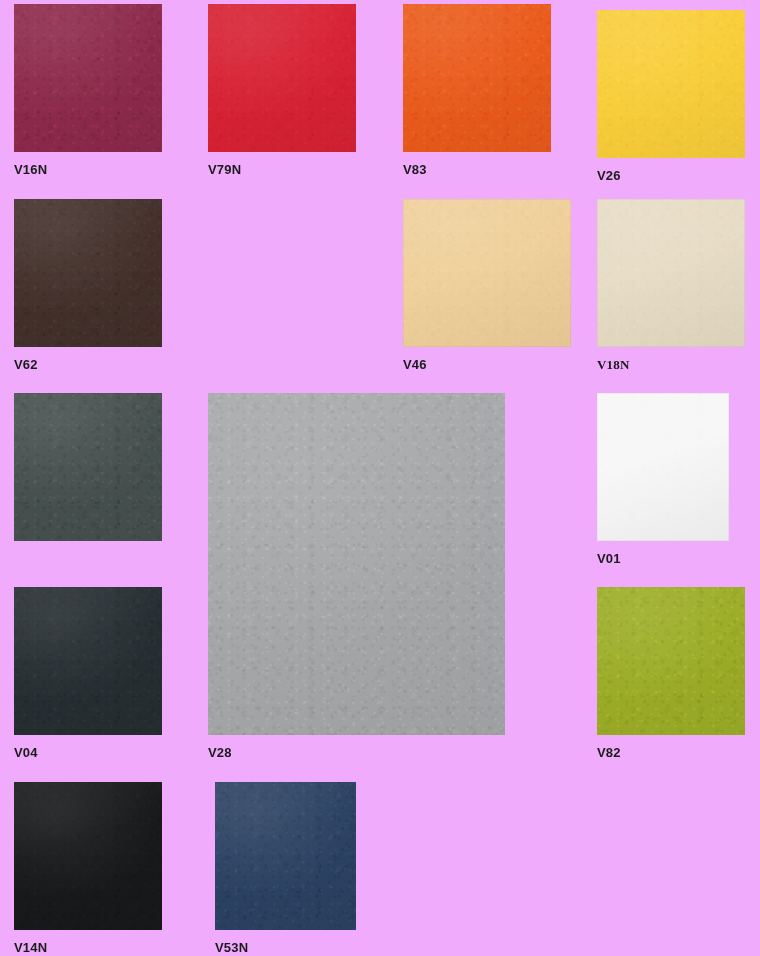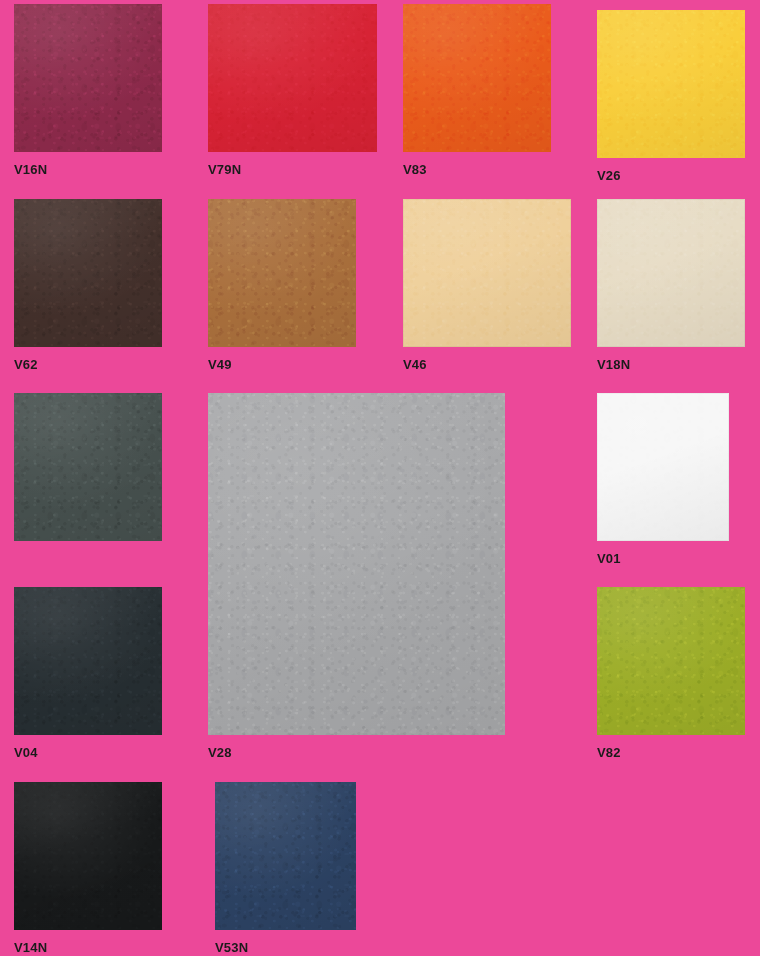--- a/index.html
+++ b/index.html
@@ -103,30 +103,30 @@
 
   
   .swatch-chip.light-chip {
     box-shadow: inset 0 0 0 1px rgba(0,0,0,.045);
   }
   .swatch-chip.light-chip .grain { opacity: .55; }
 </style>
 </head>
 <body>
 
-<div id="swatch-sheet" style="background: #ec4899;">
+<div id="swatch-sheet" style="background: #f0abfc;">
 
 <div class="swatch-cell" style="left: 14px; top: 4px; width: 148px;">
       <div class="swatch-chip" title="V16N" style="height: 148px; background-color: rgb(141, 42, 75);">
         <div class="grain"></div>
         <div class="sheen"></div>
       </div>
       <span class="swatch-label" style="color: rgb(27, 27, 27);">V16N</span>
     </div>
-    <div class="swatch-cell" style="left: 208px; top: 4px; width: 169px;">
+    <div class="swatch-cell" style="left: 208px; top: 4px; width: 148px;">
       <div class="swatch-chip" title="V79N" style="height: 148px; background-color: rgb(215, 34, 52);">
         <div class="grain"></div>
         <div class="sheen"></div>
       </div>
       <span class="swatch-label" style="color: rgb(27, 27, 27);">V79N</span>
     </div>
     <div class="swatch-cell" style="left: 403px; top: 4px; width: 148px;">
       <div class="swatch-chip" title="V83" style="height: 148px; background-color: rgb(234, 91, 27);">
         <div class="grain"></div>
         <div class="sheen"></div>
@@ -140,40 +140,33 @@
       </div>
       <span class="swatch-label" style="color: rgb(27, 27, 27);">V26</span>
     </div>
     <div class="swatch-cell" style="left: 14px; top: 199px; width: 148px;">
       <div class="swatch-chip" title="V62" style="height: 148px; background-color: rgb(67, 48, 43);">
         <div class="grain"></div>
         <div class="sheen"></div>
       </div>
       <span class="swatch-label" style="color: rgb(27, 27, 27);">V62</span>
     </div>
-    <div class="swatch-cell" style="left: 208px; top: 199px; width: 148px;">
-      <div class="swatch-chip" title="V49" style="height: 148px; background-color: rgb(169, 111, 60);">
-        <div class="grain"></div>
-        <div class="sheen"></div>
-      </div>
-      <span class="swatch-label" style="color: rgb(27, 27, 27);">V49</span>
-    </div>
     <div class="swatch-cell" style="left: 403px; top: 199px; width: 168px;">
       <div class="swatch-chip light-chip" title="V46" style="height: 148px; background-color: rgb(239, 208, 155);">
         <div class="grain"></div>
         <div class="sheen"></div>
       </div>
       <span class="swatch-label" style="color: rgb(27, 27, 27);">V46</span>
     </div>
     <div class="swatch-cell" style="left: 597px; top: 199px; width: 148px;">
       <div class="swatch-chip light-chip" title="V18N" style="height: 148px; background-color: rgb(231, 220, 197);">
         <div class="grain"></div>
         <div class="sheen"></div>
       </div>
-      <span class="swatch-label" style="color: rgb(27, 27, 27);">V18N</span>
+      <span class="swatch-label" style="color: rgb(27, 27, 27); font-family: Liberation Serif, serif;">V18N</span>
     </div>
     <div class="swatch-cell" style="left: 14px; top: 393px; width: 148px;">
       <div class="swatch-chip" title="V02N" style="height: 148px; background-color: rgb(70, 80, 78);">
         <div class="grain"></div>
         <div class="sheen"></div>
       </div>
     </div>
     <div class="swatch-cell" style="left: 208px; top: 393px; width: 297px;">
       <div class="swatch-chip" title="V28" style="height: 342px; background-color: rgb(167, 168, 170);">
         <div class="grain"></div>

